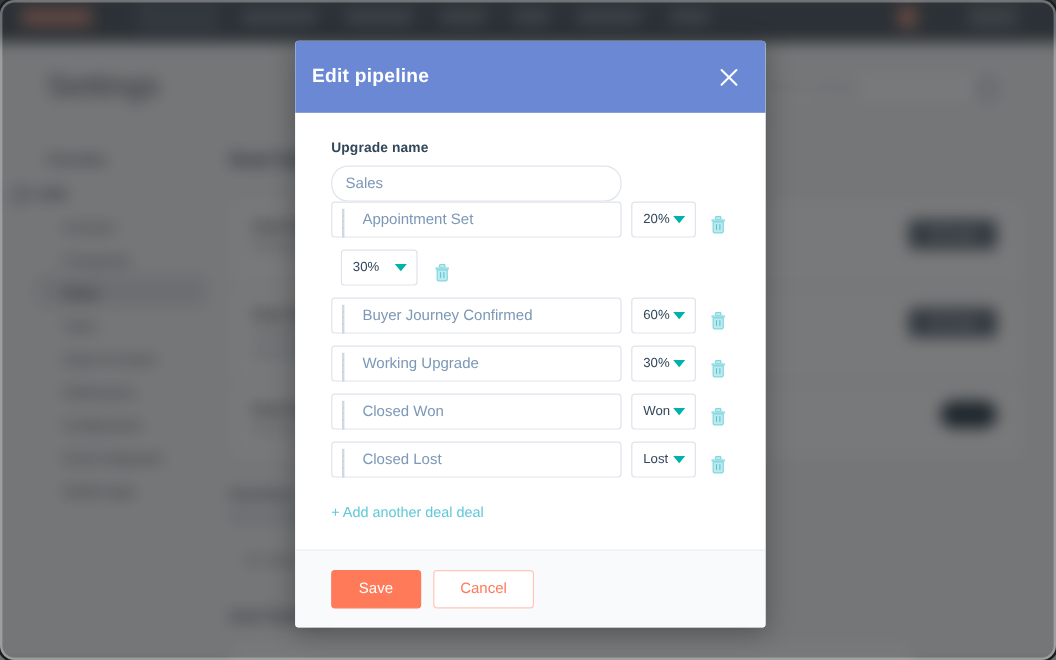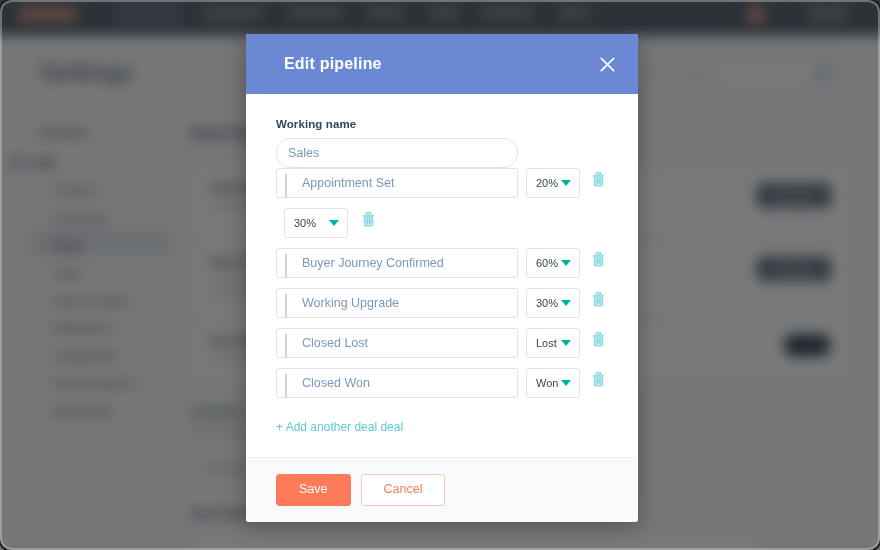--- a/index.html
+++ b/index.html
@@ -254,21 +254,21 @@
   }
 
   #modal-header {
     position: relative;
     height: 60px;
     background: #6a88d4;
     display: flex;
     align-items: center;
   }
   #modal-title {
-    margin-left: 38px;
+    margin-left: 14px;
     font-size: 16px;
     font-weight: 700;
     color: #ffffff;
     letter-spacing: .2px;
   }
   #modal-close {
     position: absolute;
     right: 18px;
     top: 50%;
     transform: translateY(-50%);
@@ -310,21 +310,21 @@
   .stage-head {
     display: flex;
     margin-top: 22px;
     margin-bottom: 8px;
   }
   .stage-head .sh-name { width: 248px; }
   .stage-head .sh-prob { }
 
   .stage-row {
     display: flex;
-    align-items: flex-start;
+    align-items: flex-end;
     margin-bottom: 10px;
   }
 
   .stage-input-wrap {
     position: relative;
     width: 242px;
   }
   .stage-input {
     width: 242px;
     height: 30px;
@@ -521,21 +521,21 @@
       <div id="modal-title">Edit pipeline</div>
       <div id="modal-close">
         <svg width="15" height="15" viewBox="0 0 15 15" aria-hidden="true">
           <path d="M1.3 1.3 L13.7 13.7 M13.7 1.3 L1.3 13.7" stroke="#ffffff" stroke-width="1.7" stroke-linecap="round"></path>
         </svg>
       </div>
     </div>
 
     <div id="modal-body">
 
-      <div class="field-label">Working name</div>
+      <div class="field-label">Upgrade name</div>
       <input class="text-input" type="text" value="Sales" style="">
 
 
       <div id="stage-list">
 
       <div class="stage-row">
             <div class="stage-input-wrap"><span class="drag-handle">
                 <i></i>
                 <i></i>
                 <i></i>
@@ -639,23 +639,23 @@
                 <i></i>
                 <i></i>
                 <i></i>
                 <i></i>
                 <i></i>
                 <i></i>
                 <i></i>
                 <i></i>
                 <i></i>
                 <i></i>
-              </span><input class="stage-input" type="text" value="Closed Lost" style=""></div>
+              </span><input class="stage-input" type="text" value="Closed Won" style=""></div>
             <div class="prob-select">
-              <span class="pv">Lost</span>
+              <span class="pv">Won</span>
               <span class="caret"></span>
             </div>
             <div class="trash-btn">
               <svg width="13" height="15" viewBox="0 0 13 15" aria-hidden="true">
                 <rect x="4.3" y="0.6" width="4.4" height="2.1" rx="0.6" fill="none" stroke="#7fd6e0" stroke-width="1.1"></rect>
                 <rect x="0.8" y="2.7" width="11.4" height="2" rx="0.6" fill="#9fe0e8"></rect>
                 <path d="M2.3 4.9 h8.4 v8.1 a1 1 0 0 1 -1 1 h-6.4 a1 1 0 0 1 -1 -1 z" fill="#bfeaf0" stroke="#7fd6e0" stroke-width="1"></path>
                 <path d="M5.1 7.1 v4.2 M7.9 7.1 v4.2" stroke="#5fc6d4" stroke-width="1" stroke-linecap="round"></path>
               </svg>
             </div>
@@ -667,23 +667,23 @@
                 <i></i>
                 <i></i>
                 <i></i>
                 <i></i>
                 <i></i>
                 <i></i>
                 <i></i>
                 <i></i>
                 <i></i>
                 <i></i>
-              </span><input class="stage-input" type="text" value="Closed Won" style=""></div>
+              </span><input class="stage-input" type="text" value="Closed Lost" style=""></div>
             <div class="prob-select">
-              <span class="pv">Won</span>
+              <span class="pv">Lost</span>
               <span class="caret"></span>
             </div>
             <div class="trash-btn">
               <svg width="13" height="15" viewBox="0 0 13 15" aria-hidden="true">
                 <rect x="4.3" y="0.6" width="4.4" height="2.1" rx="0.6" fill="none" stroke="#7fd6e0" stroke-width="1.1"></rect>
                 <rect x="0.8" y="2.7" width="11.4" height="2" rx="0.6" fill="#9fe0e8"></rect>
                 <path d="M2.3 4.9 h8.4 v8.1 a1 1 0 0 1 -1 1 h-6.4 a1 1 0 0 1 -1 -1 z" fill="#bfeaf0" stroke="#7fd6e0" stroke-width="1"></path>
                 <path d="M5.1 7.1 v4.2 M7.9 7.1 v4.2" stroke="#5fc6d4" stroke-width="1" stroke-linecap="round"></path>
               </svg>
             </div>

